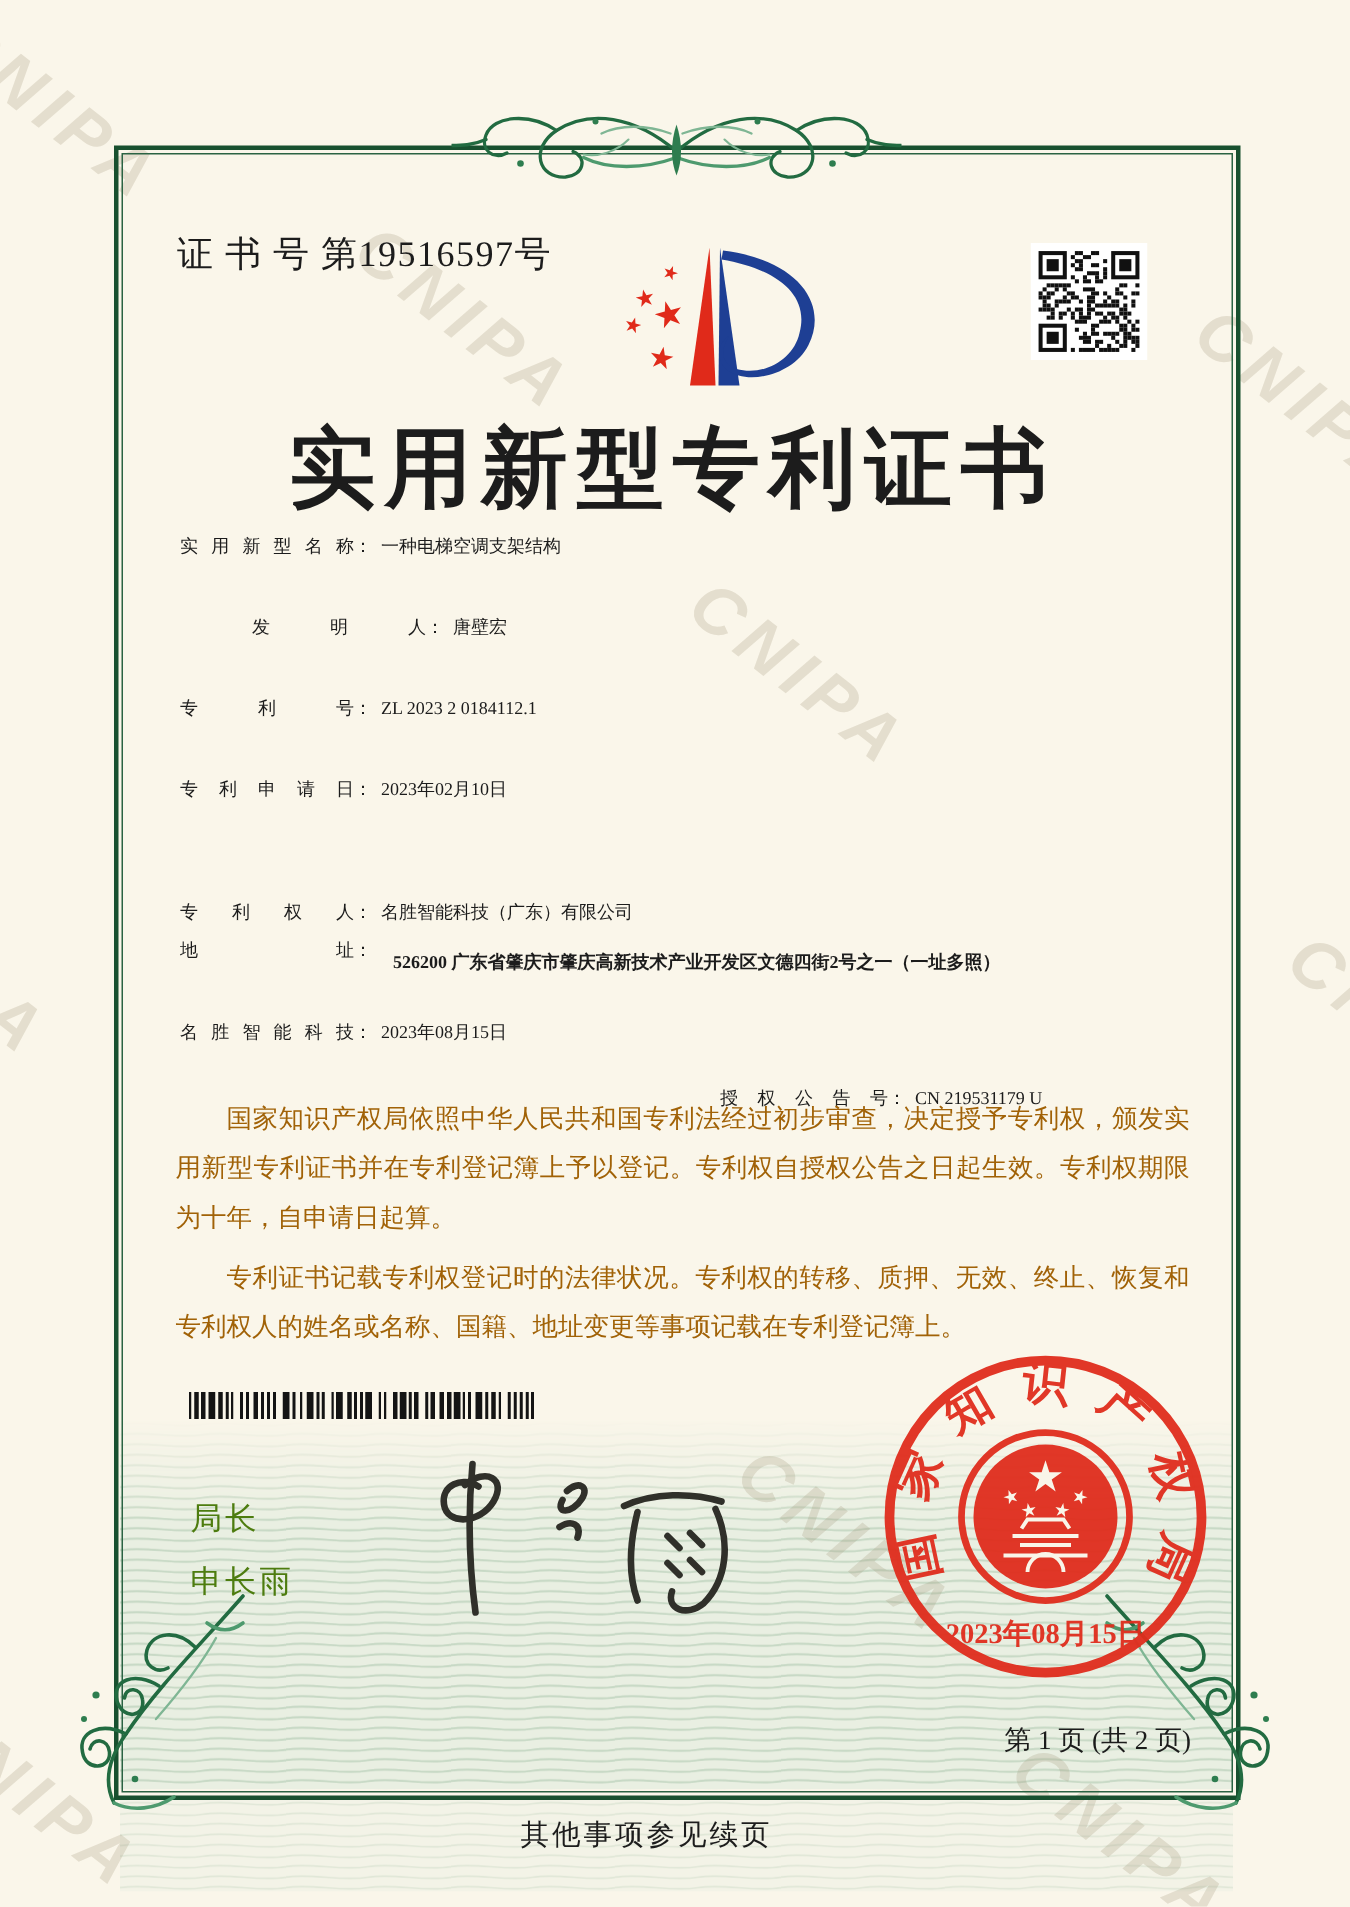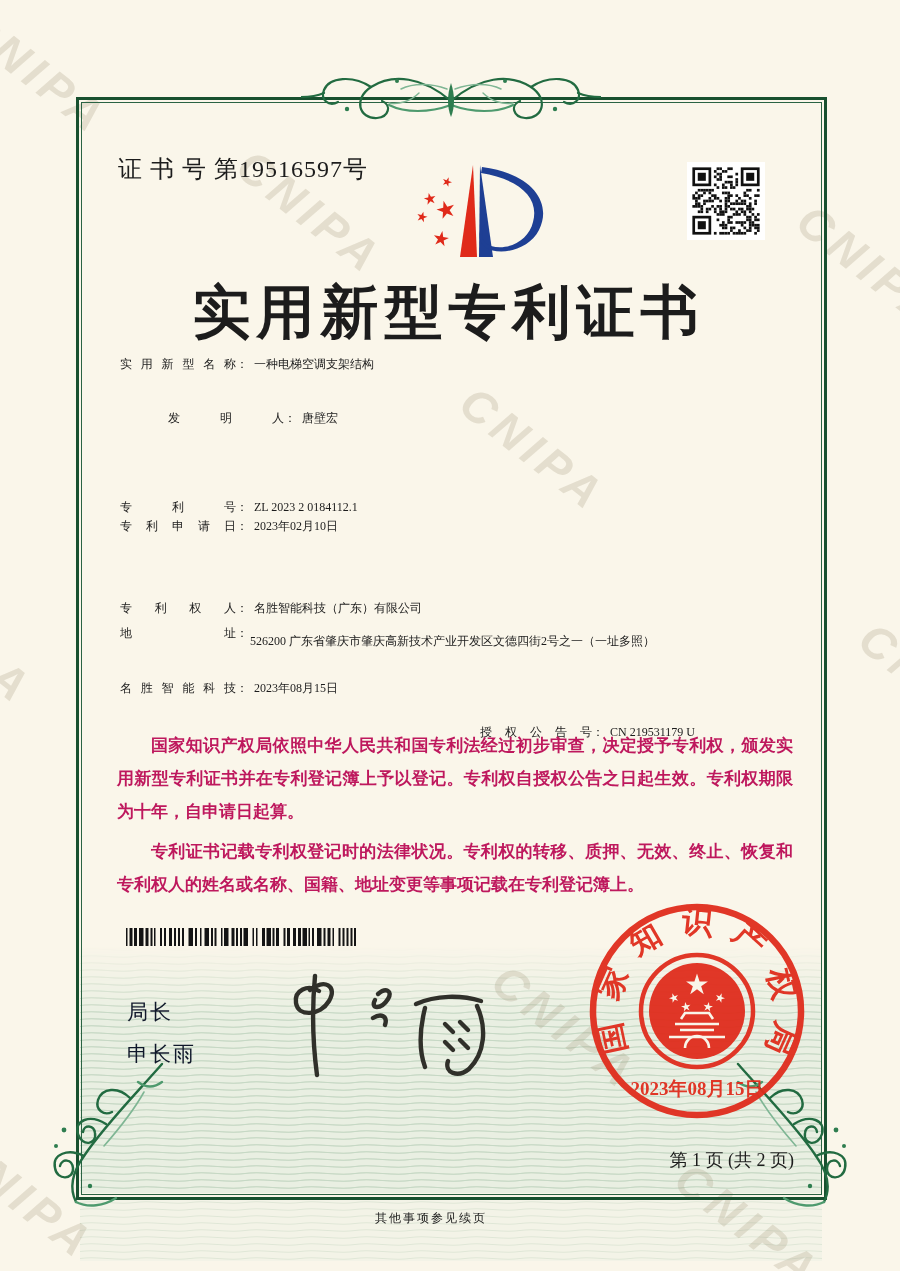--- a/index.html
+++ b/index.html
@@ -15,34 +15,34 @@
          border:3px solid #18502f;z-index:3;}
   .frame-inner{position:absolute;inset:2px;border:1px solid #2a6343;}
   
   .cert-no{position:absolute;left:118px;top:153px;font-size:24px;letter-spacing:1px;z-index:4;}
   .title{position:absolute;left:76px;top:274px;width:745px;text-align:center;
          font-size:58px;font-weight:700;letter-spacing:6px;z-index:4;}
   
   .row{position:absolute;left:120px;font-size:12px;z-index:4;white-space:nowrap;}
   .flabel{display:inline-block;width:116px;text-align:justify;text-align-last:justify;vertical-align:top;}
   .fvalue{margin-left:6px;}
-  .fvalue-wide{display:inline-block;width:528px;margin-left:2px;white-space:normal;
-               vertical-align:top;line-height:32px;}
+  .fvalue-wide{display:inline-block;width:528px;margin-left:14px;white-space:normal;
+               vertical-align:top;line-height:32px;font-weight:bold;}
   .pair2{position:absolute;left:360px;top:0;margin-top:44px;}
   
   .paras{position:absolute;left:117px;top:729px;width:676px;z-index:4;}
   .paras p{margin:0 0 7px 0;font-size:17px;line-height:33px;text-align:justify;
-           text-indent:2em;color:#be185d;font-weight:bold;}
+           text-indent:2em;color:#a16207;}
   
   .sig-label{position:absolute;left:127px;font-size:21px;letter-spacing:2px;z-index:4;
-             font-family:"Liberation Sans","DejaVu Sans",sans-serif;color:#0f172a;}
+             font-family:"Liberation Sans","DejaVu Sans",sans-serif;color:#4d7c0f;}
   .page-info{position:absolute;left:76px;top:1148px;width:718px;text-align:right;
              font-size:18px;z-index:4;}
   .cont-note{position:absolute;left:0;top:1210px;width:862px;text-align:center;
-             font-size:12px;letter-spacing:2px;z-index:4;}
+             font-size:19px;letter-spacing:2px;z-index:4;}
   svg{display:block;}
   .z1{z-index:1;} .z3{z-index:3;} .z4{z-index:4;} .z5{z-index:5;}
 </style>
 </head>
 <body>
 
 <svg width="0" height="0" aria-hidden="true">
   <defs>
     <path id="star" d="M0,-10 L2.23,-3.07 L9.51,-3.09 L3.61,1.17 L5.88,8.09 L0,3.8 L-5.88,8.09 L-3.61,1.17 L-9.51,-3.09 L-2.23,-3.07 Z"></path>
     <pattern id="wv" width="110" height="7" patternUnits="userSpaceOnUse">
@@ -339,21 +339,21 @@
   </svg>
 
 <div class="title">实用新型专利证书</div>
 
 <div class="row" style="top:356px;">
   <span class="flabel">实用新型名称</span><span>：</span><span class="fvalue">一种电梯空调支架结构</span>
 </div>
 <div class="row" style="top:410px;margin-left:48px;">
   <span class="flabel">发明人</span><span>：</span><span class="fvalue">唐壁宏</span>
 </div>
-<div class="row" style="top:464px;margin-top:35px;">
+<div class="row" style="top:464px;">
   <span class="flabel">专利号</span><span>：</span><span class="fvalue">ZL 2023 2 0184112.1</span>
 </div>
 <div class="row" style="top:518px;">
   <span class="flabel">专利申请日</span><span>：</span><span class="fvalue">2023年02月10日</span>
 </div>
 <div class="row" style="top:600px;">
   <span class="flabel">专利权人</span><span>：</span><span class="fvalue">名胜智能科技（广东）有限公司</span>
 </div>
 <div class="row" style="top:625px;">
   <span class="flabel">地址</span><span>：</span><span class="fvalue-wide">526200 广东省肇庆市肇庆高新技术产业开发区文德四街2号之一（一址多照）</span>

